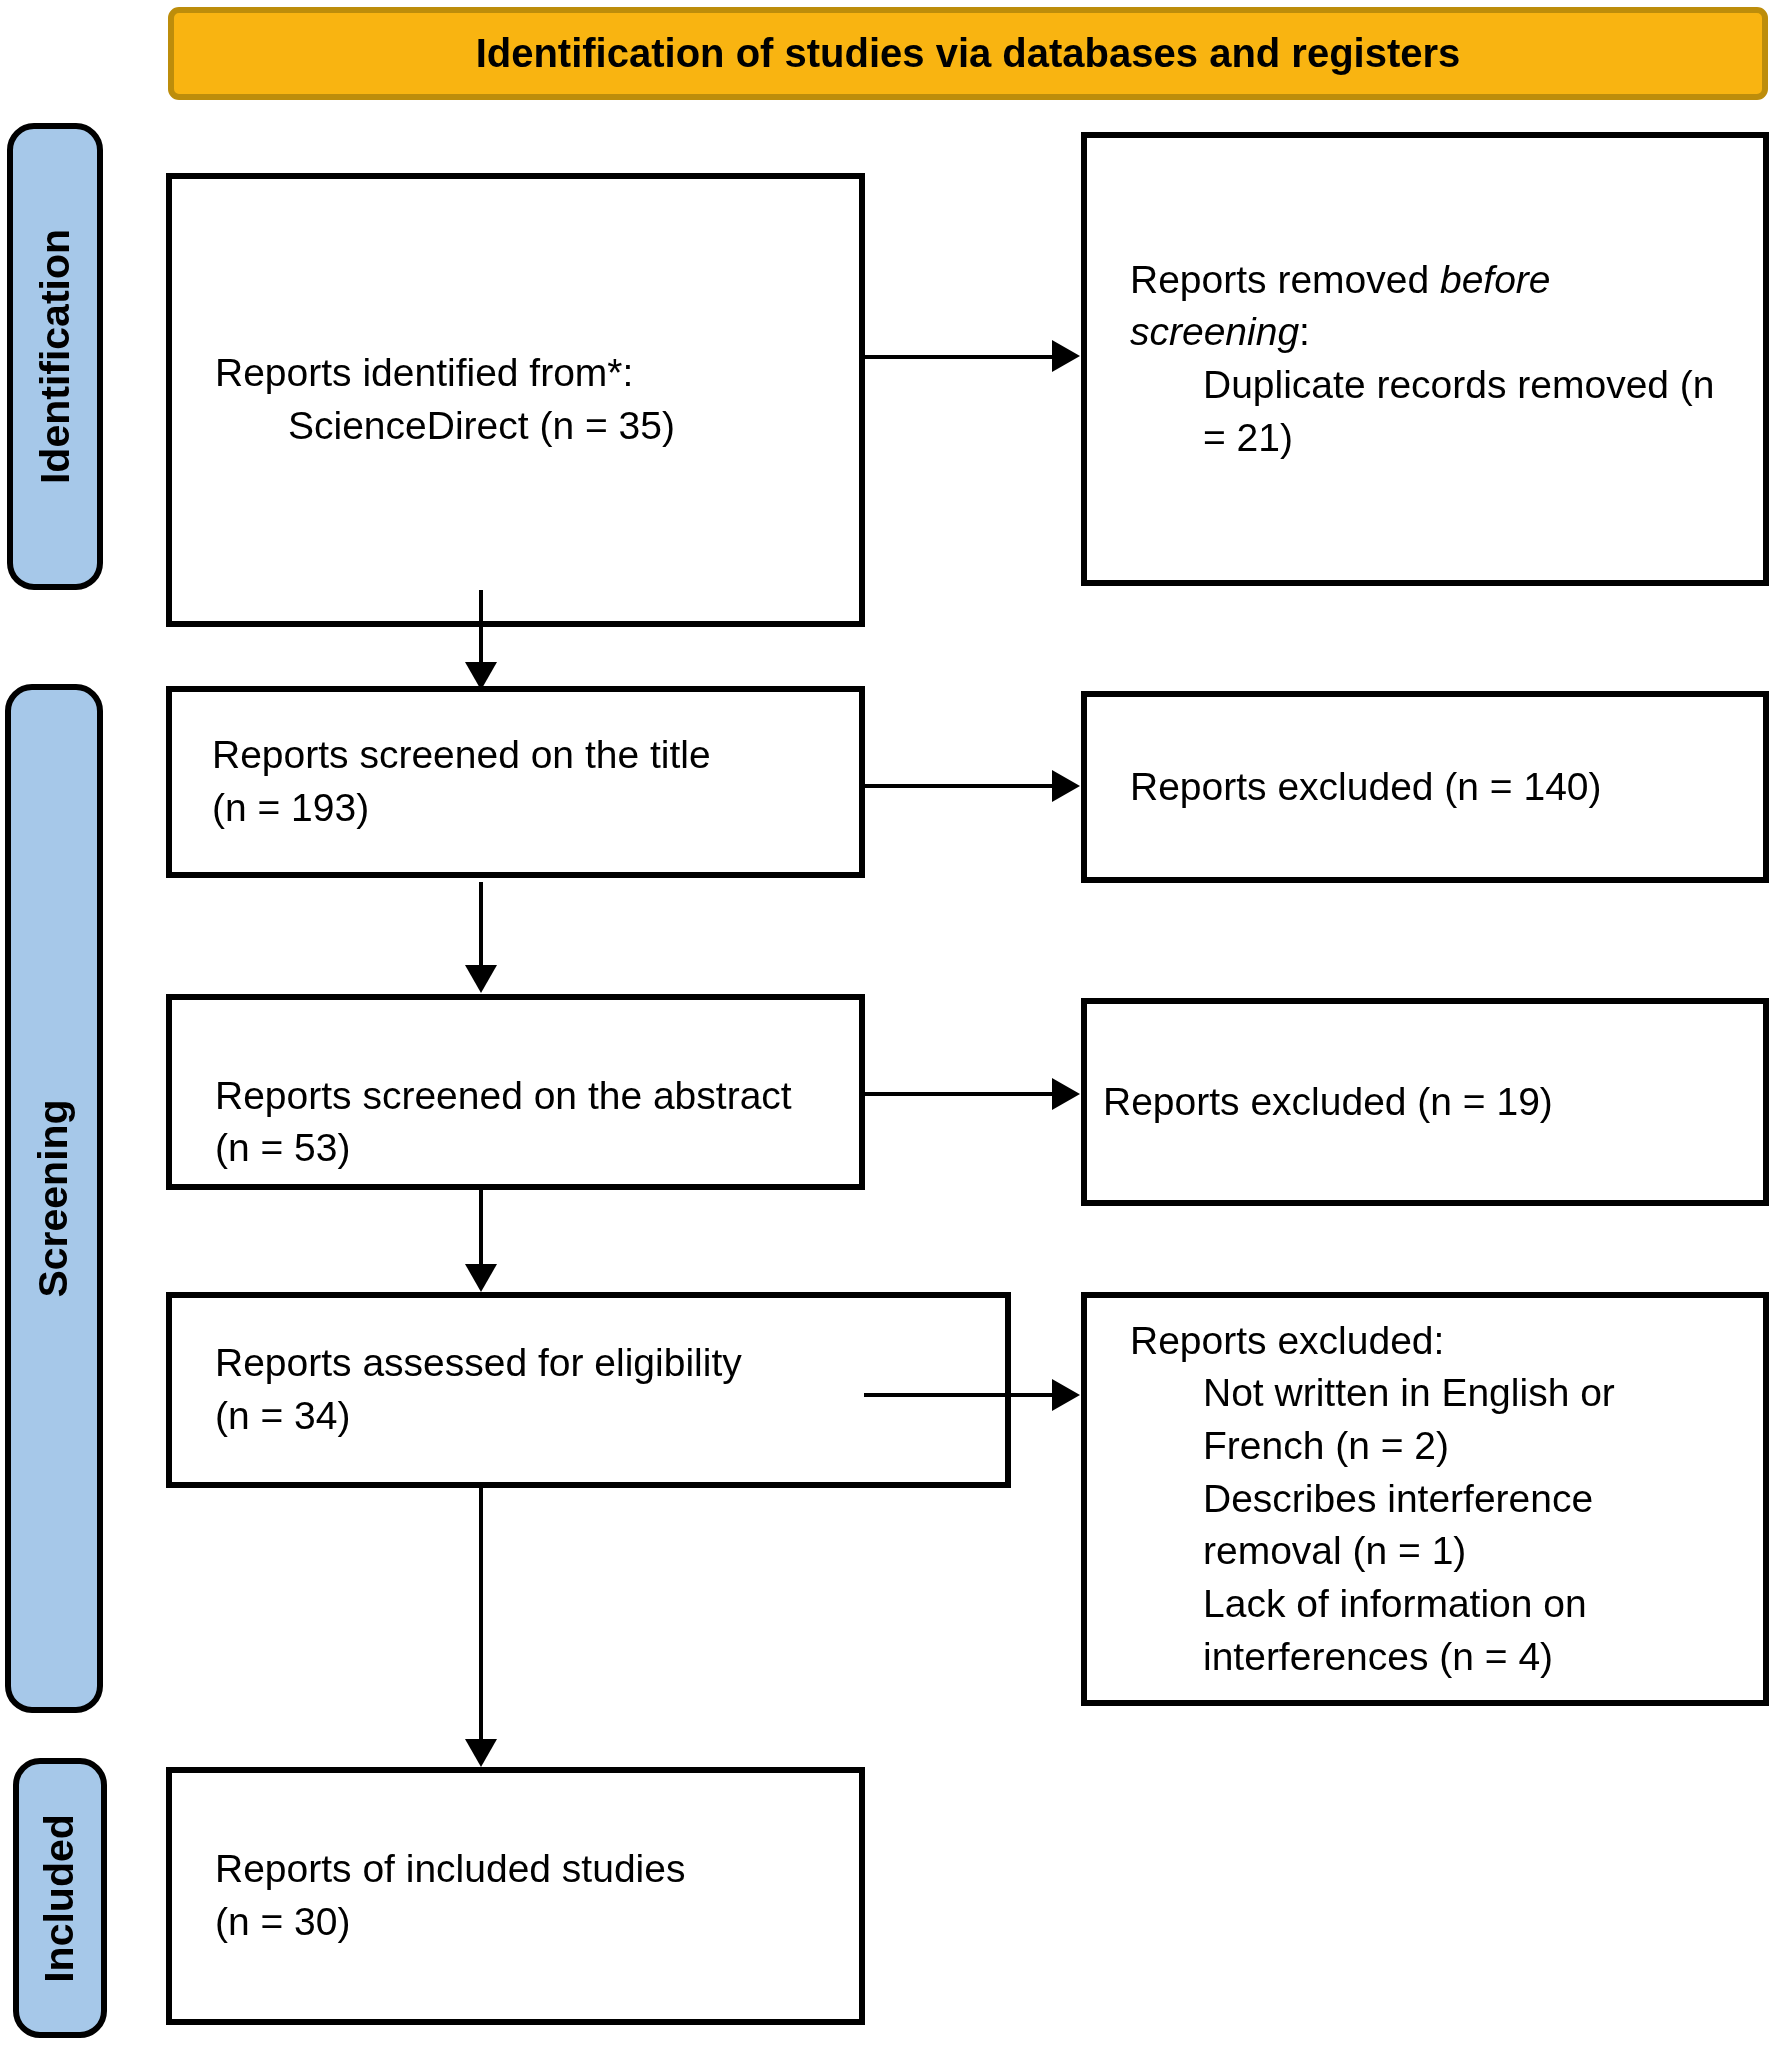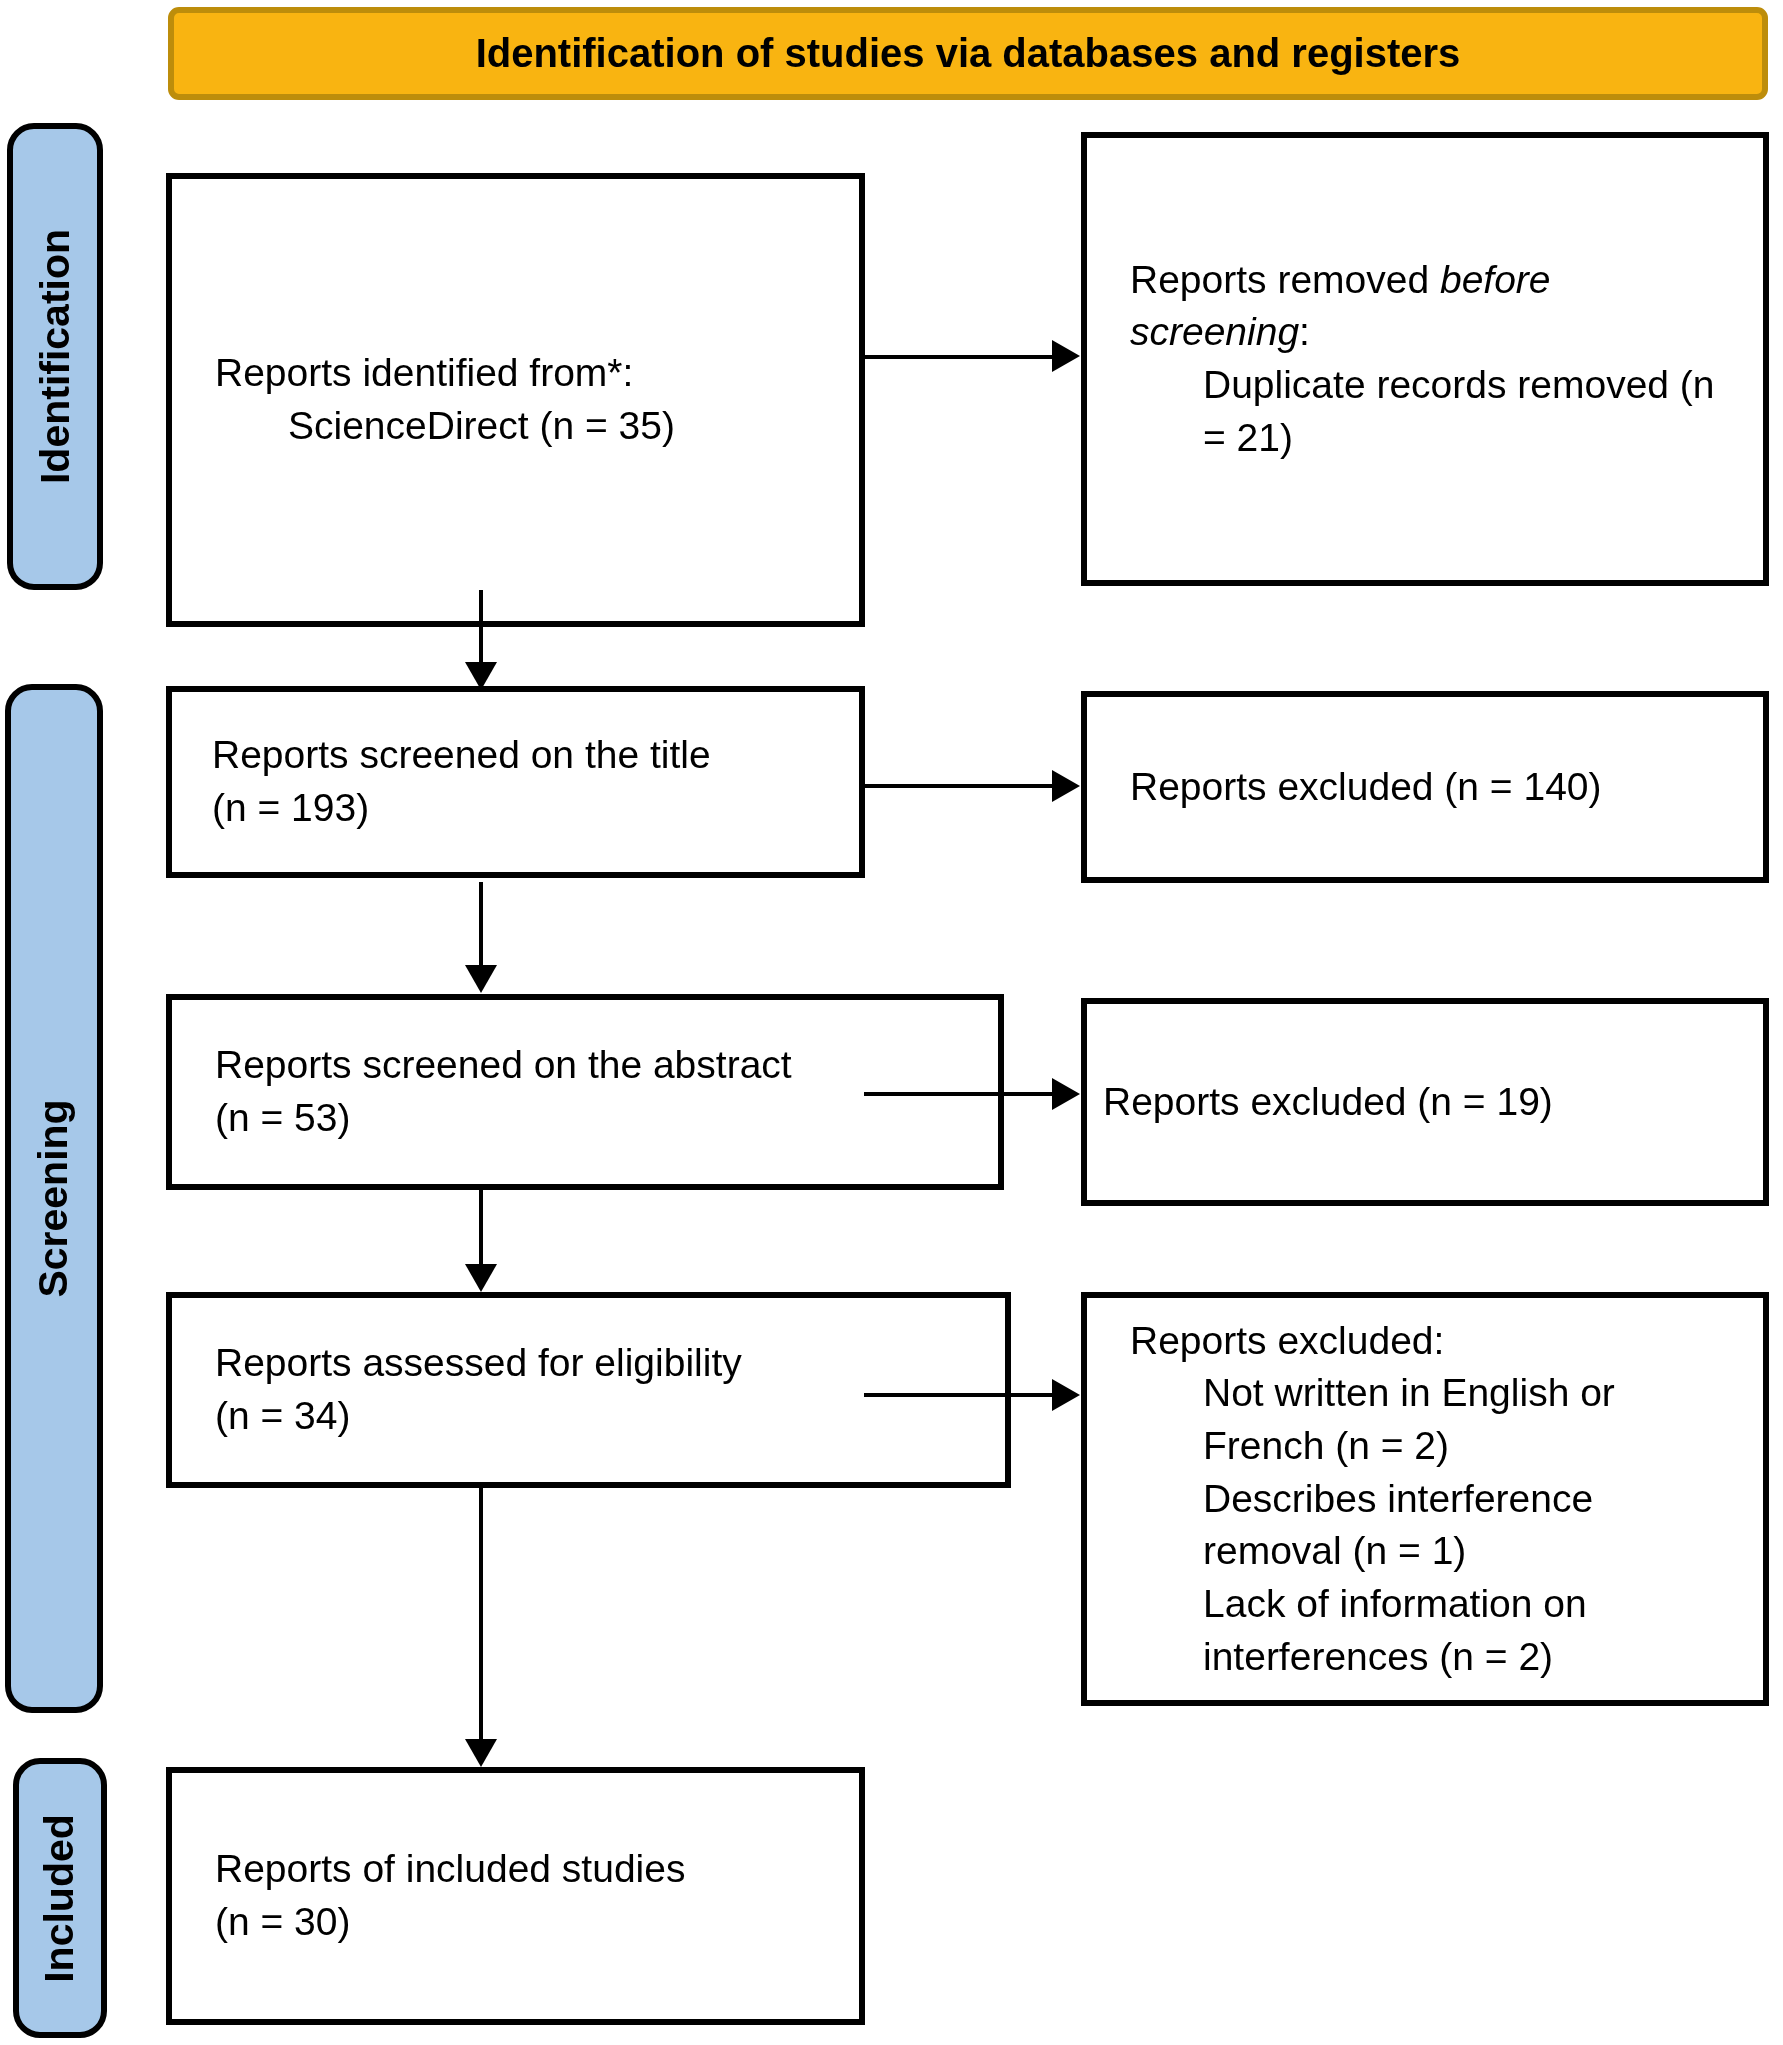--- a/index.html
+++ b/index.html
@@ -66,21 +66,21 @@
 <div class="fbox" style="left:166px;top:129px;width:699px;height:454px;margin-top:44px;">
   <div>Reports identified from*:</div>
   <div class="indent">ScienceDirect (n = 35)</div>
 </div>
 
 <div class="fbox" style="left:166px;top:686px;width:699px;height:192px;padding-left:40px;">
   <div>Reports screened on the title</div>
   <div>(n = 193)</div>
 </div>
 
-<div class="fbox" style="left:166px;top:994px;width:838px;height:196px;">
+<div class="fbox" style="left:166px;top:994px;width:699px;height:196px;justify-content:flex-end;">
   <div>Reports screened on the abstract</div>
   <div>(n = 53)</div>
 </div>
 
 <div class="fbox" style="left:166px;top:1292px;width:845px;height:196px;">
   <div>Reports assessed for eligibility</div>
   <div>(n = 34)</div>
 </div>
 
 <div class="fbox" style="left:166px;top:1767px;width:699px;height:258px;">
@@ -100,21 +100,21 @@
 </div>
 
 <div class="fbox" style="left:1081px;top:998px;width:688px;height:208px;padding-left:16px;">
   <div>Reports excluded (n = 19)</div>
 </div>
 
 <div class="fbox" style="left:1081px;top:1292px;width:688px;height:414px;">
   <div>Reports excluded:</div>
   <div class="indent">Not written in English or French (n = 2)</div>
   <div class="indent">Describes interference removal (n = 1)</div>
-  <div class="indent">Lack of information on interferences (n = 2)</div>
+  <div class="indent">Lack of information on interferences (n = 4)</div>
 </div>
 
 <div>
   <div class="vline" style="left:479px;top:590px;height:74px;"></div>
   <div class="vhead" style="left:465px;top:662px;"></div>
 </div>
 <div>
   <div class="vline" style="left:479px;top:882px;height:85px;"></div>
   <div class="vhead" style="left:465px;top:965px;"></div>
 </div>

